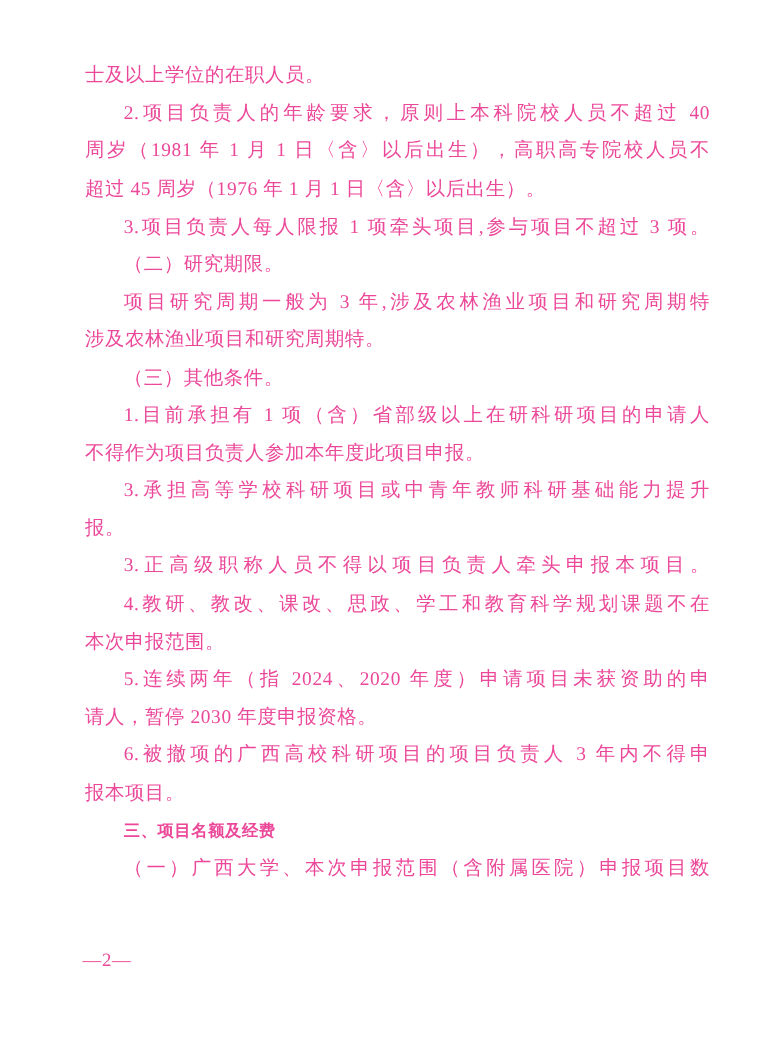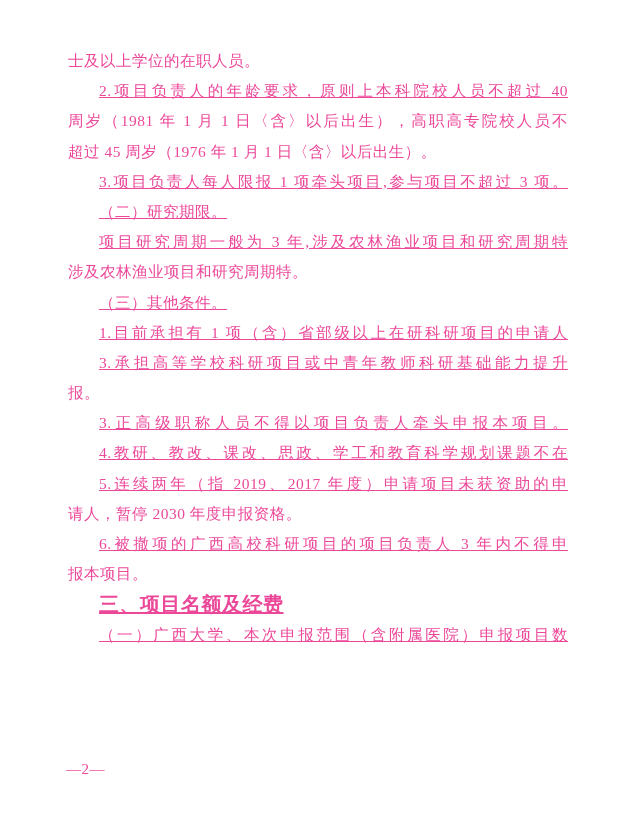--- a/index.html
+++ b/index.html
@@ -29,26 +29,25 @@
     white-space: nowrap;
     letter-spacing: 0.5px;
   }
   .line.fill {
     text-align: justify;
     text-align-last: justify;
     text-justify: inter-character;
   }
   .line.indent {
     padding-left: 31px;
-    text-decoration: underline;
   }
   .line.heading {
     font-family: "Liberation Sans", "DejaVu Sans", sans-serif;
     font-weight: 700;
-    font-size: 20px;
+    font-size: 13px;
   }
   .page-number {
     position: absolute;
     left: 66px;
     top: 758px;
     font-size: 15px;
     line-height: 22px;
     letter-spacing: 0.5px;
   }
 </style>
@@ -60,25 +59,27 @@
       <div class="line">士及以上学位的在职人员。</div>
       <div class="line fill indent">2.项目负责人的年龄要求，原则上本科院校人员不超过 40</div>
       <div class="line fill">周岁（1981 年 1 月 1 日〈含〉以后出生），高职高专院校人员不</div>
       <div class="line">超过 45 周岁（1976 年 1 月 1 日〈含〉以后出生）。</div>
       <div class="line fill indent">3.项目负责人每人限报 1 项牵头项目,参与项目不超过 3 项。</div>
       <div class="line indent">（二）研究期限。</div>
       <div class="line fill indent">项目研究周期一般为 3 年,涉及农林渔业项目和研究周期特</div>
       <div class="line">涉及农林渔业项目和研究周期特。</div>
       <div class="line indent">（三）其他条件。</div>
       <div class="line fill indent">1.目前承担有 1 项（含）省部级以上在研科研项目的申请人</div>
+      <div class="line">不得作为项目负责人参加本年度此项目申报。</div>
       <div class="line fill indent">3.承担高等学校科研项目或中青年教师科研基础能力提升</div>
       <div class="line">报。</div>
       <div class="line fill indent">3.正高级职称人员不得以项目负责人牵头申报本项目。</div>
       <div class="line fill indent">4.教研、教改、课改、思政、学工和教育科学规划课题不在</div>
-      <div class="line fill indent">5.连续两年（指 2019、2017 年度）申请项目未获资助的申</div>
+      <div class="line">本次申报范围。</div>
+      <div class="line fill indent">5.连续两年（指 2024、2020 年度）申请项目未获资助的申</div>
       <div class="line">请人，暂停 2030 年度申报资格。</div>
       <div class="line fill indent">6.被撤项的广西高校科研项目的项目负责人 3 年内不得申</div>
       <div class="line">报本项目。</div>
       <div class="line indent heading">三、项目名额及经费</div>
       <div class="line fill indent">（一）广西大学、本次申报范围（含附属医院）申报项目数</div>
     </div>
   <div class="page-number">—2—</div>
 </div>
 
 </body></html>

